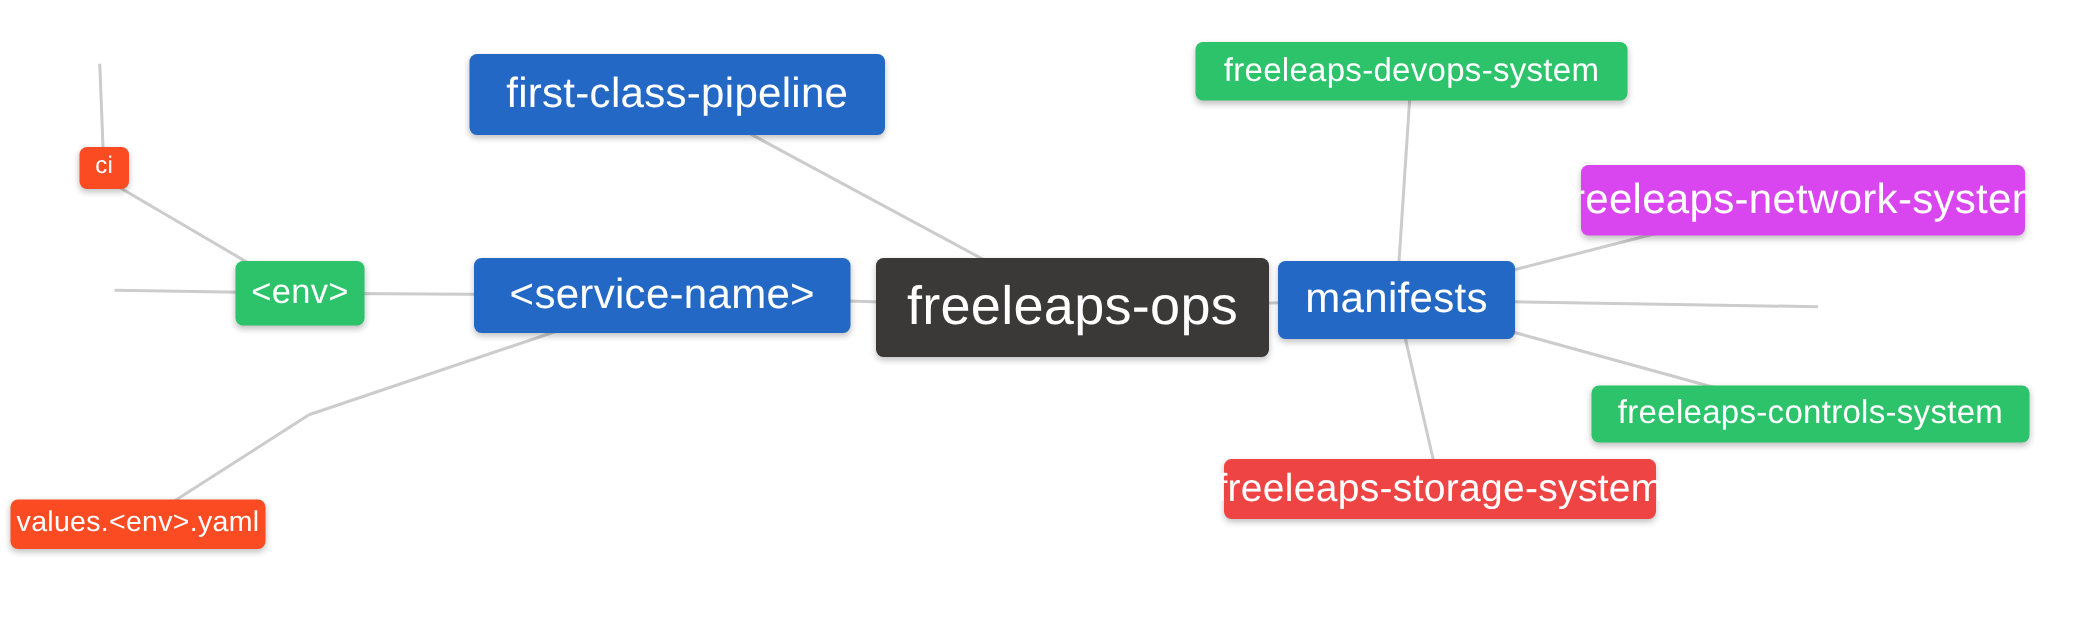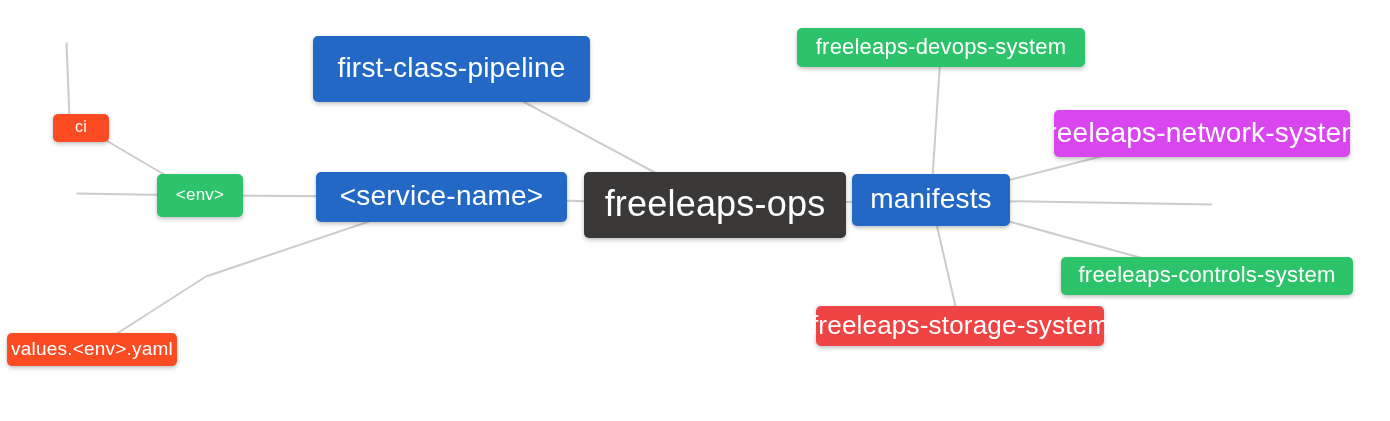--- a/index.html
+++ b/index.html
@@ -59,35 +59,35 @@
       <line x1="441.5" y1="197" x2="715" y2="205" stroke="#cccccc" stroke-width="2"></line>
       <line x1="715" y1="205" x2="931" y2="200" stroke="#cccccc" stroke-width="2"></line>
       <line x1="931" y1="200" x2="941" y2="47.5" stroke="#cccccc" stroke-width="2"></line>
       <line x1="931" y1="200" x2="1202" y2="130.5" stroke="#cccccc" stroke-width="2"></line>
       <line x1="931" y1="200" x2="1212" y2="204.5" stroke="#cccccc" stroke-width="2"></line>
       <line x1="931" y1="200" x2="1207" y2="276" stroke="#cccccc" stroke-width="2"></line>
       <line x1="931" y1="200" x2="960" y2="326" stroke="#cccccc" stroke-width="2"></line>
     </svg>
 
 
-  <div class="node" style="left: 53px; top: 114px; width: 56px; height: 28px; font-size: 16px; background: rgb(251, 75, 34);">
+  <div class="node" style="left: 53px; top: 98px; width: 33px; height: 28px; font-size: 16px; background: rgb(251, 75, 34);">
     <span>ci</span>
   </div>
 
 
-  <div class="node" style="left: 157px; top: 174px; width: 86px; height: 43px; font-size: 17px; background: rgb(44, 195, 107);">
+  <div class="node" style="left: 157px; top: 174px; width: 86px; height: 43px; font-size: 23px; background: rgb(44, 195, 107);">
     <span>&lt;env&gt;</span>
   </div>
 
 
   <div class="node" style="left: 7px; top: 333px; width: 170px; height: 33px; font-size: 19px; background: rgb(251, 75, 34);">
     <span>values.&lt;env&gt;.yaml</span>
   </div>
 
-  <div class="node" style="left: 313px; top: 36px; width: 277px; height: 66px; font-size: 28px; background: rgb(35, 104, 196);">
+  <div class="node" style="left: 313px; top: 36px; width: 277px; height: 54px; font-size: 28px; background: rgb(35, 104, 196);">
     <span>first-class-pipeline</span>
   </div>
 
   <div class="node" style="left: 316px; top: 172px; width: 251px; height: 50px; font-size: 28px; background: rgb(35, 104, 196);">
     <span>&lt;service-name&gt;</span>
   </div>
 
   <div class="node" style="left: 584px; top: 172px; width: 262px; height: 66px; font-size: 36px; background: rgb(59, 56, 56);">
     <span>freeleaps-ops</span>
   </div>

